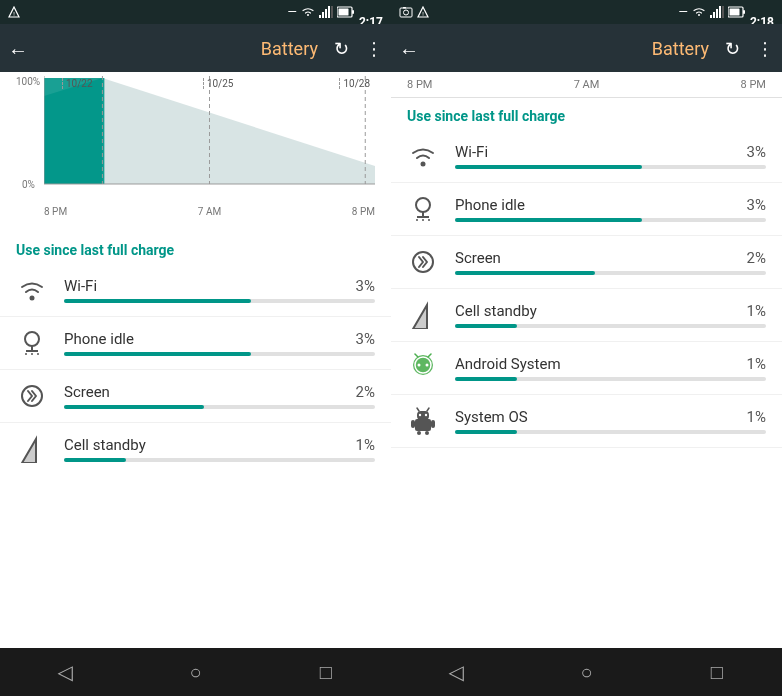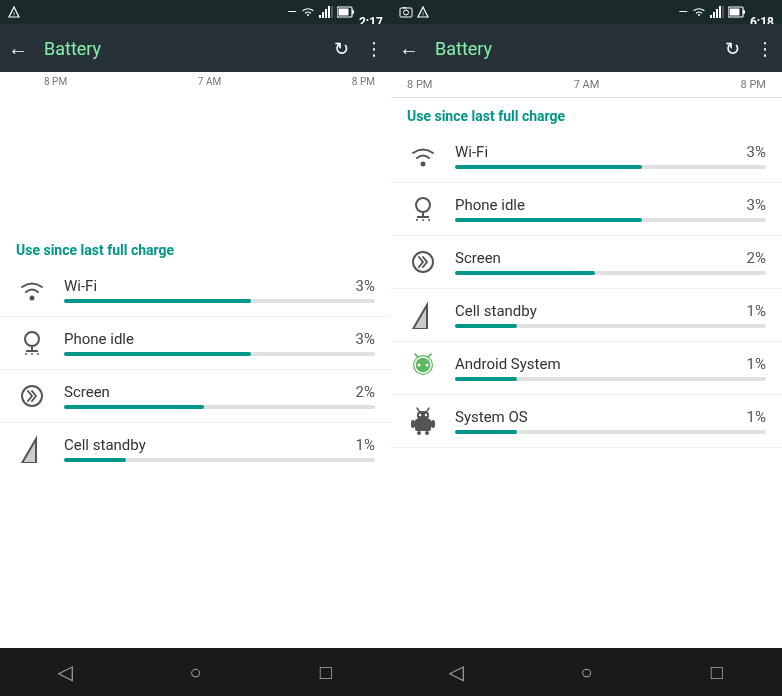--- a/index.html
+++ b/index.html
@@ -54,24 +54,25 @@
     .top-bar {
       background: #263238;
       height: 48px;
       display: flex;
       align-items: center;
       padding: 0 8px;
       flex-shrink: 0;
       gap: 16px;
     }
     .top-bar-title {
-      color: #86efac;
+      color: #fdba74;
       font-size: 18px;
       font-weight: 400;
       flex: 1;
+      text-align: right;
     }
     .top-bar-icon {
       color: #fff;
       font-size: 18px;
       cursor: pointer;
     }
     .back-arrow {
       color: #fff;
       font-size: 20px;
       cursor: pointer;
@@ -231,20 +232,44 @@
     <span class="back-arrow">←</span>
     <span class="top-bar-title">Battery</span>
     <span class="top-bar-icon">↻</span>
     <span class="top-bar-icon">⋮</span>
   </div>
 
   <div class="content">
 
 
     <div class="chart-area">
+      <div style="position:relative; height:130px; margin-left:28px;">
+        <span style="position:absolute;left:-28px;top:0;font-size:10px;color:#777;">100%</span>
+        <span style="position:absolute;left:-22px;bottom:16px;font-size:10px;color:#777;">0%</span>
+        
+        <span style="position:absolute;left:18px;top:2px;font-size:10px;color:#555;border-left:1px dashed #999;padding-left:3px;">10/22</span>
+        <span style="position:absolute;left:48%;top:2px;font-size:10px;color:#555;border-left:1px dashed #999;padding-left:3px;">10/25</span>
+        <span style="position:absolute;right:5px;top:2px;font-size:10px;color:#555;border-left:1px dashed #999;padding-left:3px;">10/28</span>
+
+        <svg width="100%" height="110" viewBox="0 0 340 110" preserveAspectRatio="none">
+
+          <polygon points="60,2 340,90 340,108 0,108 0,20 60,2" fill="#c8d8d8" opacity="0.7"></polygon>
+
+          <polygon points="0,20 60,2 60,108 0,108" fill="#009688" opacity="0.85"></polygon>
+
+          <rect x="0" y="2" width="62" height="106" fill="#009688" opacity="0.9"></rect>
+
+          <line x1="0" y1="108" x2="340" y2="108" stroke="#999" stroke-width="1"></line>
+          <line x1="0" y1="0" x2="0" y2="108" stroke="#999" stroke-width="1"></line>
+
+          <line x1="60" y1="0" x2="60" y2="108" stroke="#999" stroke-width="1" stroke-dasharray="4,3"></line>
+          <line x1="170" y1="0" x2="170" y2="108" stroke="#999" stroke-width="1" stroke-dasharray="4,3"></line>
+          <line x1="330" y1="0" x2="330" y2="108" stroke="#999" stroke-width="1" stroke-dasharray="4,3"></line>
+        </svg>
+      </div>
 
       <div style="display:flex;justify-content:space-between;padding-left:28px;margin-top:0px;">
         <span style="font-size:10px;color:#777;">8 PM</span>
         <span style="font-size:10px;color:#777;">7 AM</span>
         <span style="font-size:10px;color:#777;">8 PM</span>
       </div>
     </div>
 
     <div class="section-label">Use since last full charge</div>
 
@@ -360,21 +385,21 @@
         <rect x="3" y="6" width="2" height="6" fill="#fff"></rect>
         <rect x="6" y="3" width="2" height="9" fill="#fff"></rect>
         <rect x="9" y="0" width="2" height="12" fill="#fff"></rect>
         <rect x="12" y="0" width="2" height="12" fill="#555"></rect>
       </svg>
       <svg width="18" height="12" viewBox="0 0 18 12">
         <rect x="0" y="1" width="15" height="10" rx="1" fill="none" stroke="#fff" stroke-width="1.2"></rect>
         <rect x="15" y="4" width="2" height="4" fill="#fff" rx="1"></rect>
         <rect x="1.5" y="2.5" width="10" height="7" rx="0.5" fill="#fff"></rect>
       </svg>
-      <span class="status-time">6:18</span>
+      <span class="status-time">2:18</span>
     </div>
   </div>
 
   <div class="top-bar">
     <span class="back-arrow">←</span>
     <span class="top-bar-title">Battery</span>
     <span class="top-bar-icon">↻</span>
     <span class="top-bar-icon">⋮</span>
   </div>
 

